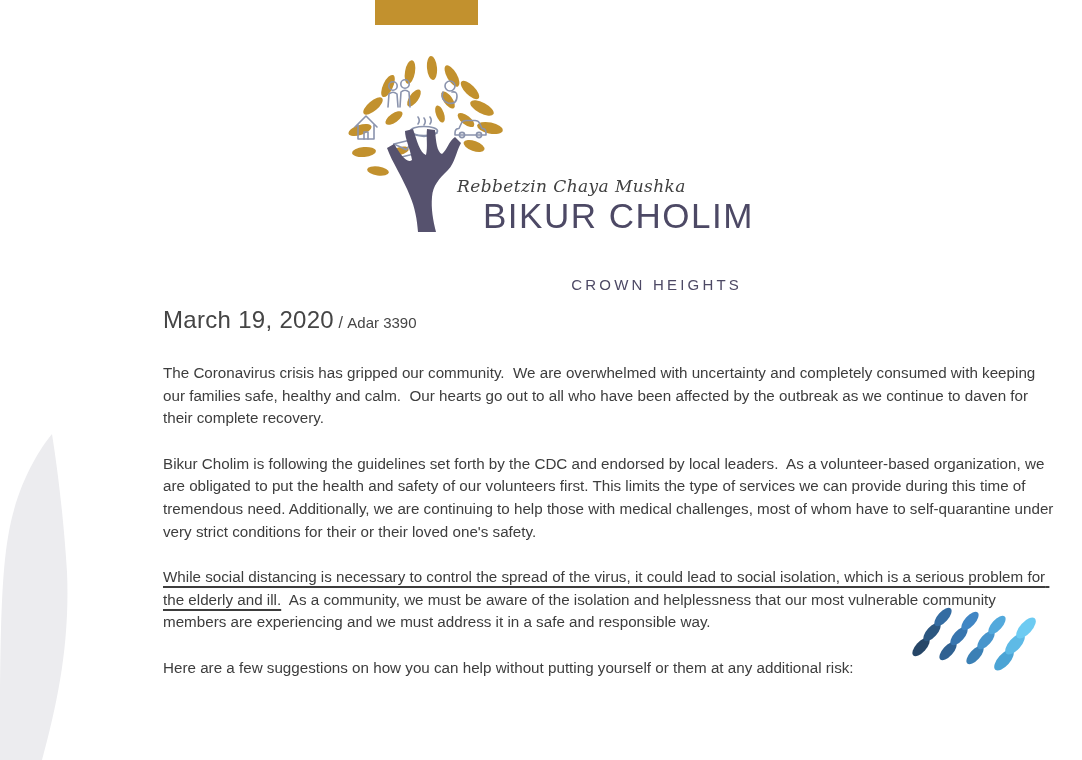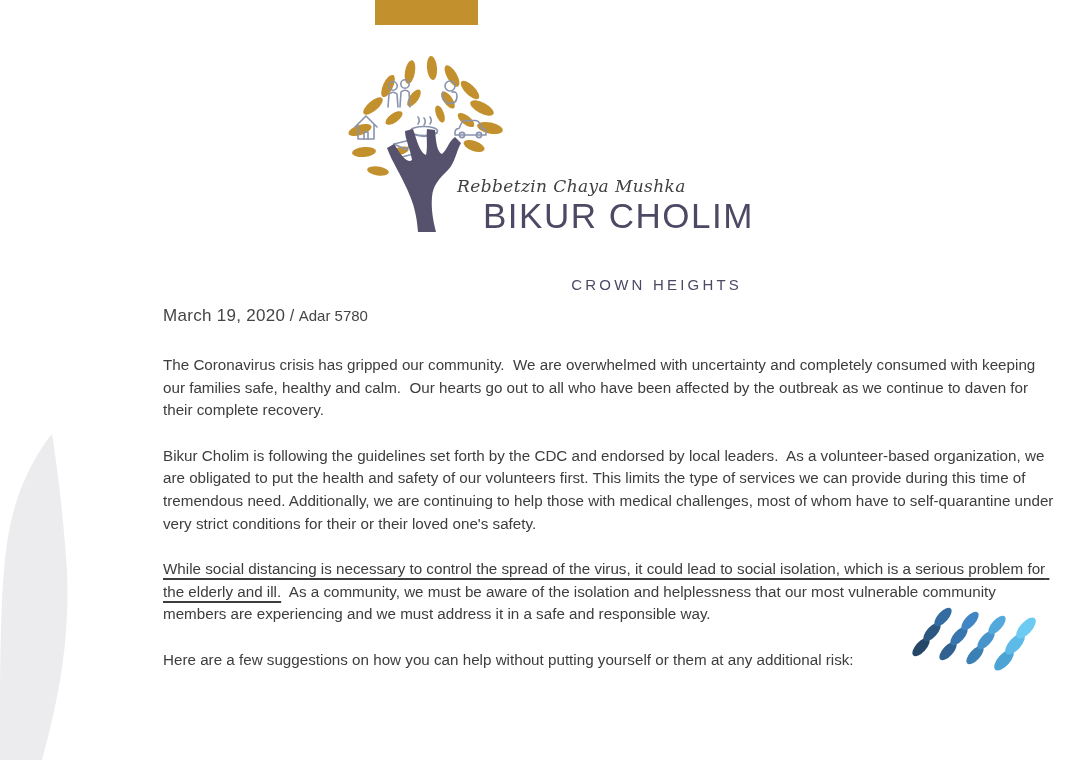--- a/index.html
+++ b/index.html
@@ -22,21 +22,21 @@
     position:absolute;left:454px;top:196px;width:300px;
     font-size:35px;color:#4d4965;letter-spacing:1.5px;font-weight:400;margin-left:29px;
   }
   .logo-subtitle{
     position:absolute;left:454px;top:234px;width:288px;text-align:right;
     font-size:15px;color:#4d4965;letter-spacing:3.2px;font-weight:400;margin-top:42px;
   }
   
   .letter{position:absolute;left:163px;top:306px;width:897px}
   .date-line{margin:0 0 28px;color:#454545;white-space:pre-wrap}
-  .date-main{font-size:17px;letter-spacing:.3px}
+  .date-main{font-size:24px;letter-spacing:.3px}
   .date-sep{font-size:16px}
   .date-hebrew{font-size:15px}
   .letter p.body-par{
     margin:0 0 23px;font-size:15.2px;line-height:22.6px;color:#3d3d3d;
     white-space:pre-wrap;
   }
   .uclause{
     text-decoration:underline;
     text-decoration-thickness:1.5px;
     text-underline-offset:4px;
@@ -106,21 +106,21 @@
     </g>
   </g>
   <path fill="#56526e" d="M70,176 C69,163 67,152 62,140 C55,122 44,106 39,92 L46,88 C53,99 59,108 64,104 C62,92 57,83 57,75 L65,73 C69,85 72,97 78,99 C80,91 78,81 79,73 L87,74 C88,86 89,96 94,98 C99,94 101,85 107,81 L113,87 C108,96 107,107 100,114 C91,123 85,129 84,141 C83,153 85,164 88,176 Z"></path>
 </svg>
 
 <div class="logo-tagline">Rebbetzin Chaya Mushka</div>
 <div class="logo-title">BIKUR CHOLIM</div>
 <div class="logo-subtitle">CROWN HEIGHTS</div>
 
 <div class="letter">
-  <p class="date-line"><span class="date-main">March 19, 2020</span><span class="date-sep"> / </span><span class="date-hebrew">Adar 5780</span></p>
+  <p class="date-line"><span class="date-main">March 19, 2020</span><span class="date-sep"> / </span><span class="date-hebrew">Adar 3390</span></p>
 
   <p class="body-par">The Coronavirus crisis has gripped our community.  We are overwhelmed with uncertainty and completely consumed with keeping our families safe, healthy and calm.  Our hearts go out to all who have been affected by the outbreak as we continue to daven for their complete recovery.</p>
 
 
   <p class="body-par">Bikur Cholim is following the guidelines set forth by the CDC and endorsed by local leaders.  As a volunteer-based organization, we are obligated to put the health and safety of our volunteers first. This limits the type of services we can provide during this time of tremendous need. Additionally, we are continuing to help those with medical challenges, most of whom have to self-quarantine under very strict conditions for their or their loved one's safety.</p>
 
   <p class="body-par"><span class="uclause">While social distancing is necessary to control the spread of the virus, it could lead to social isolation, which is a serious problem for the elderly and ill.</span><span>  As a community, we must be aware of the isolation and helplessness that our most vulnerable community members are experiencing and we must address it in a safe and responsible way.</span></p>
 
   <p class="body-par">Here are a few suggestions on how you can help without putting yourself or them at any additional risk:</p>
 </div>

